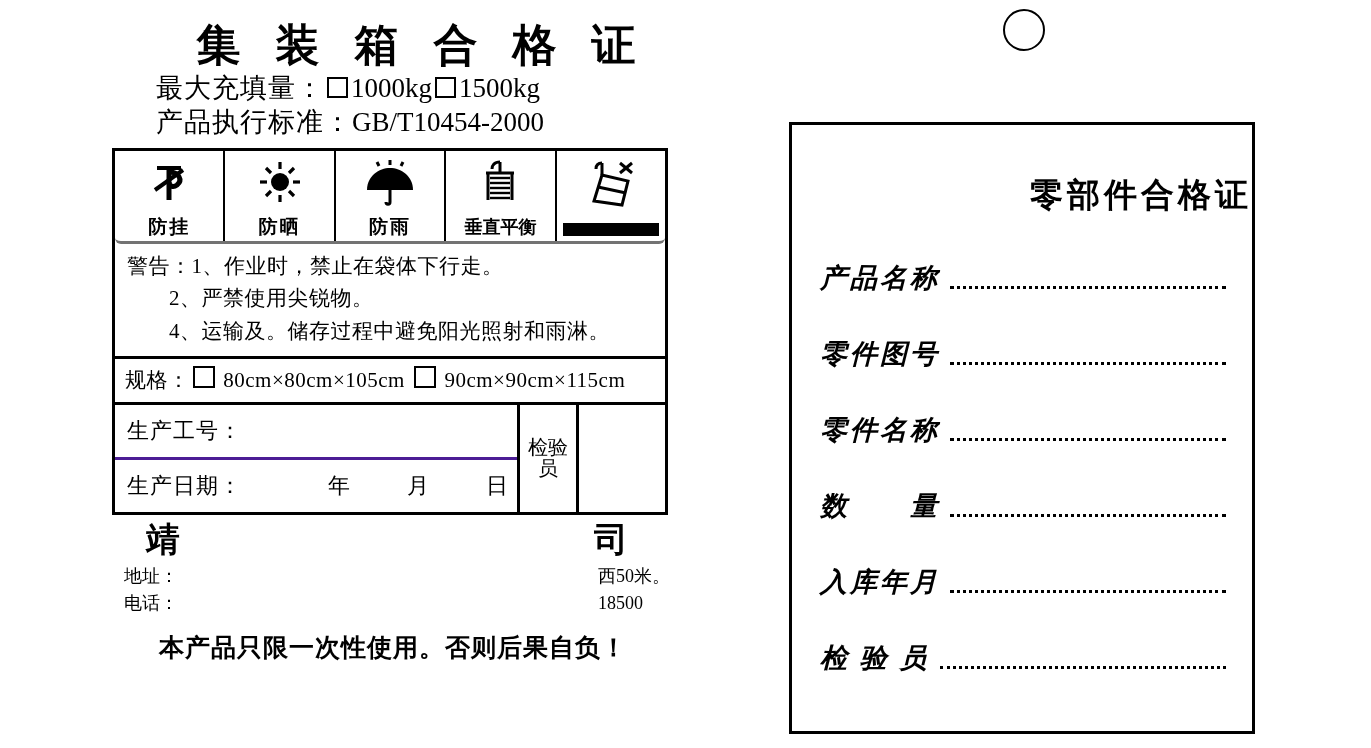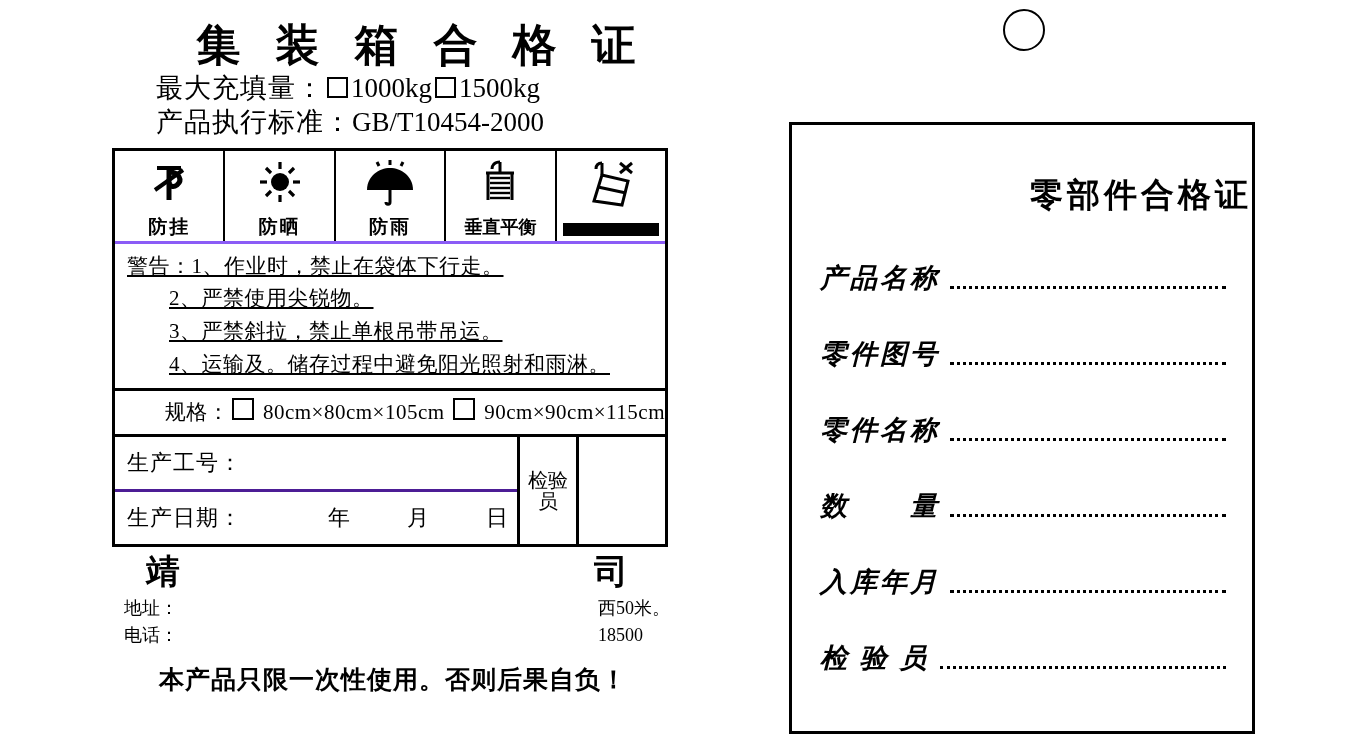--- a/index.html
+++ b/index.html
@@ -55,22 +55,23 @@
   .box-table {
     margin-top: 8px;
     border: 3px solid #000;
     width: 556px;
     box-sizing: border-box;
   }
 
   
   .picto-row {
     display: flex;
-    border-bottom: 3px solid #8b5cf6;
+    border-bottom: 3px solid #737373;
     height: 90px;
+    border-radius: 6px;
   }
   .picto-cell {
     flex: 1 1 0;
     border-right: 2px solid #000;
     position: relative;
     display: flex;
     flex-direction: column;
     align-items: center;
     justify-content: flex-end;
     padding-bottom: 2px;
@@ -96,39 +97,37 @@
     width: 88%;
     height: 13px;
     background: #000;
     margin-bottom: 3px;
   }
 
   
   .warn-block {
     border-bottom: 3px solid #000;
     padding: 6px 0 8px 0;
-    text-decoration: underline;
   }
   .warn-line {
     font-size: 21px;
     line-height: 1.55;
     padding-left: 12px;
     white-space: nowrap;
     letter-spacing: 0.5px;
   }
   .warn-line.indent { padding-left: 54px; }
 
   
   .spec-row {
     border-bottom: 3px solid #000;
     padding: 7px 0 8px 10px;
     font-size: 21px;
     white-space: nowrap;
     letter-spacing: 0.5px;
-    text-align: right;
   }
   .spec-row .cbox { width: 18px; height: 18px; }
 
   
   .prod-wrap {
     display: flex;
   }
   .prod-left {
     flex: 1 1 auto;
     border-right: 3px solid #000;
@@ -351,21 +350,20 @@
           </svg>
         </div>
         <div class="picto-bar"></div>
       </div>
 
     </div>
 
     <div class="warn-block">
       <div class="warn-line">警告：1、作业时，禁止在袋体下行走。</div>
       <div class="warn-line indent">2、严禁使用尖锐物。</div>
-      <div class="warn-line indent">3、严禁斜拉，禁止单根吊带吊运。</div>
       <div class="warn-line indent">4、运输及。储存过程中避免阳光照射和雨淋。</div>
     </div>
 
     <div class="spec-row">
       <span>规格：</span><span class="cbox"></span> <span>80cm×80cm×105cm</span> <span class="cbox"></span> <span>90cm×90cm×115cm</span>
     </div>
 
     <div class="prod-wrap">
       <div class="prod-left">
         <div class="prod-row top">

